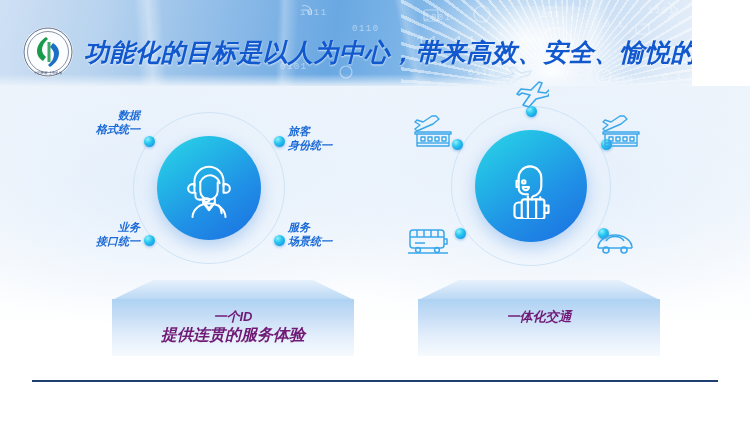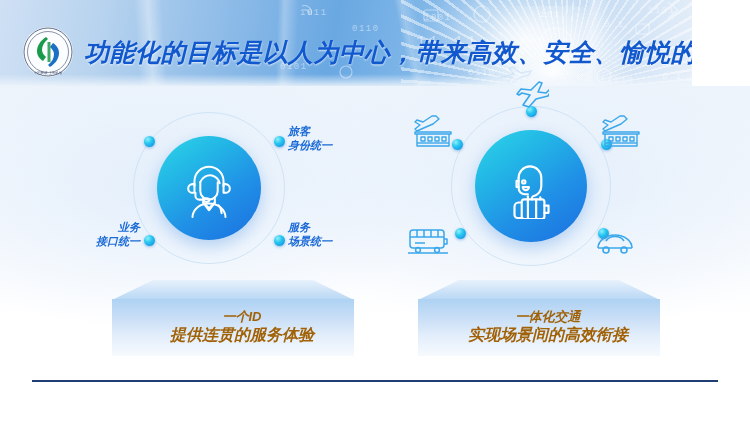--- a/index.html
+++ b/index.html
@@ -172,24 +172,23 @@
     position: absolute;
     left: 0; top: 19px;
     width: 242px; height: 57px;
     background: linear-gradient(to bottom, #aed2f3 0%, #c6ddf6 30%, #e3eefb 65%, #f6fafe 100%);
   }
   .ped-text {
     position: absolute;
     left: 0; top: 28px;
     width: 242px;
     text-align: center;
-    color: #a16207;
+    color: #701a75;
     font-weight: bold;
     font-style: italic;
-    margin-left: 9px;
   }
   .ped-line1 { font-size: 13px; line-height: 17px; }
   .ped-line2 { font-size: 16px; line-height: 19px; }
 
   .footer-rule {
     position: absolute;
     left: 32px; top: 380px;
     width: 686px; height: 2px;
     background: #1f3f73;
   }
@@ -277,20 +276,24 @@
           <path d="M42 50 c2 2 3 5 3 8"></path>
         </g>
       </svg>
     </div>
 
     <div class="node" style="left:52px;  top:40px;"></div>
     <div class="node" style="left:182px; top:40px;"></div>
     <div class="node" style="left:52px;  top:139px;"></div>
     <div class="node" style="left:182px; top:139px;"></div>
 
+    <div class="node-label nl-right" style="left:-8px; top:12px; width:56px;">
+      <div>数据</div>
+      <div>格式统一</div>
+    </div>
 
     <div class="node-label nl-left" style="left:196px; top:12px; width:58px;margin-top:16px;">
       <div>旅客</div>
       <div>身份统一</div>
     </div>
 
     <div class="node-label nl-right" style="left:-8px; top:124px; width:56px;">
       <div>业务</div>
       <div>接口统一</div>
     </div>
@@ -385,18 +388,17 @@
       <div class="ped-line1">一个ID</div>
       <div class="ped-line2">提供连贯的服务体验</div>
     </div>
   </div>
 
   <div class="pedestal ped-right">
     <div class="ped-top"></div>
     <div class="ped-face"></div>
     <div class="ped-text">
       <div class="ped-line1">一体化交通</div>
-      <div class="ped-line2">实现场景间的高效衔接</div>
     </div>
   </div>
 
   <div class="footer-rule"></div>
 </div>
 
 </body></html>

